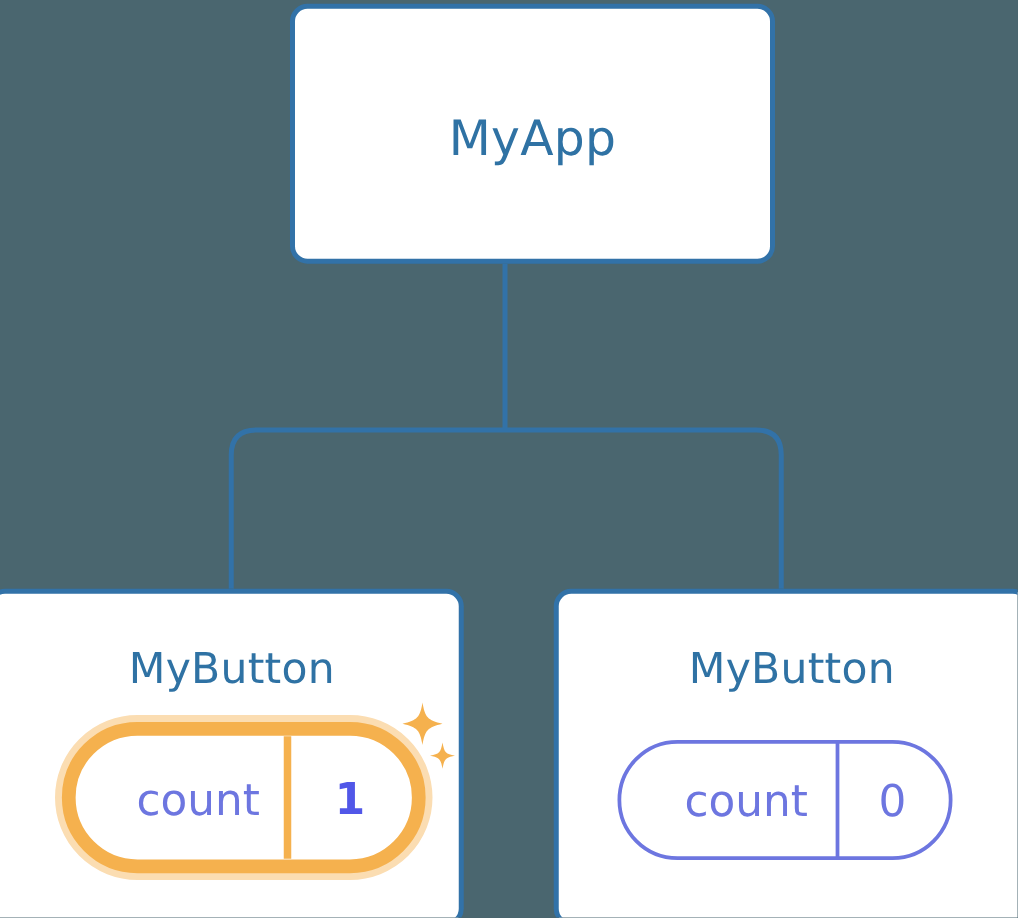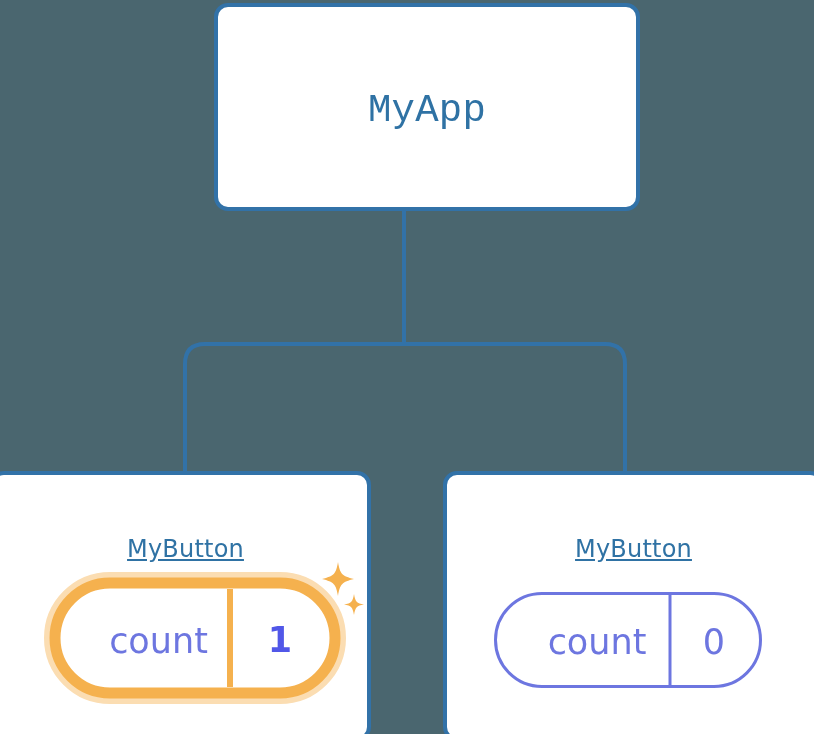--- a/index.html
+++ b/index.html
@@ -30,25 +30,24 @@
 
   .node-card {
     position: absolute;
     background: #ffffff;
     border: 4px solid #3272a8;
     border-radius: 14px;
     box-sizing: border-box;
   }
 
   #node-myapp {
-    left: 214px;
+    left: 232px;
     top: 3px;
-    width: 426px;
+    width: 388px;
     height: 208px;
-    font-family: Liberation Mono, monospace;
   }
   #node-mybutton-left {
     left: -10px;
     top: 471px;
     width: 381px;
     height: 270px;
   }
   #node-mybutton-right {
     left: 443px;
     top: 471px;
@@ -64,23 +63,22 @@
     color: #2f72a4;
     font-weight: 400;
     letter-spacing: 0.2px;
     white-space: nowrap;
   }
   #node-myapp .node-title {
     top: 82px;
     font-size: 39px;
   }
   .node-card.leaf .node-title {
-    top: 60px;
-    font-size: 24px;
-    text-decoration: underline;
+    top: 40px;
+    font-size: 34px;
   }
   #node-mybutton-left .node-title { left: 10px; }
 
   
   .state-pill {
     position: absolute;
   }
   .state-pill svg {
     display: block;
     overflow: visible;

